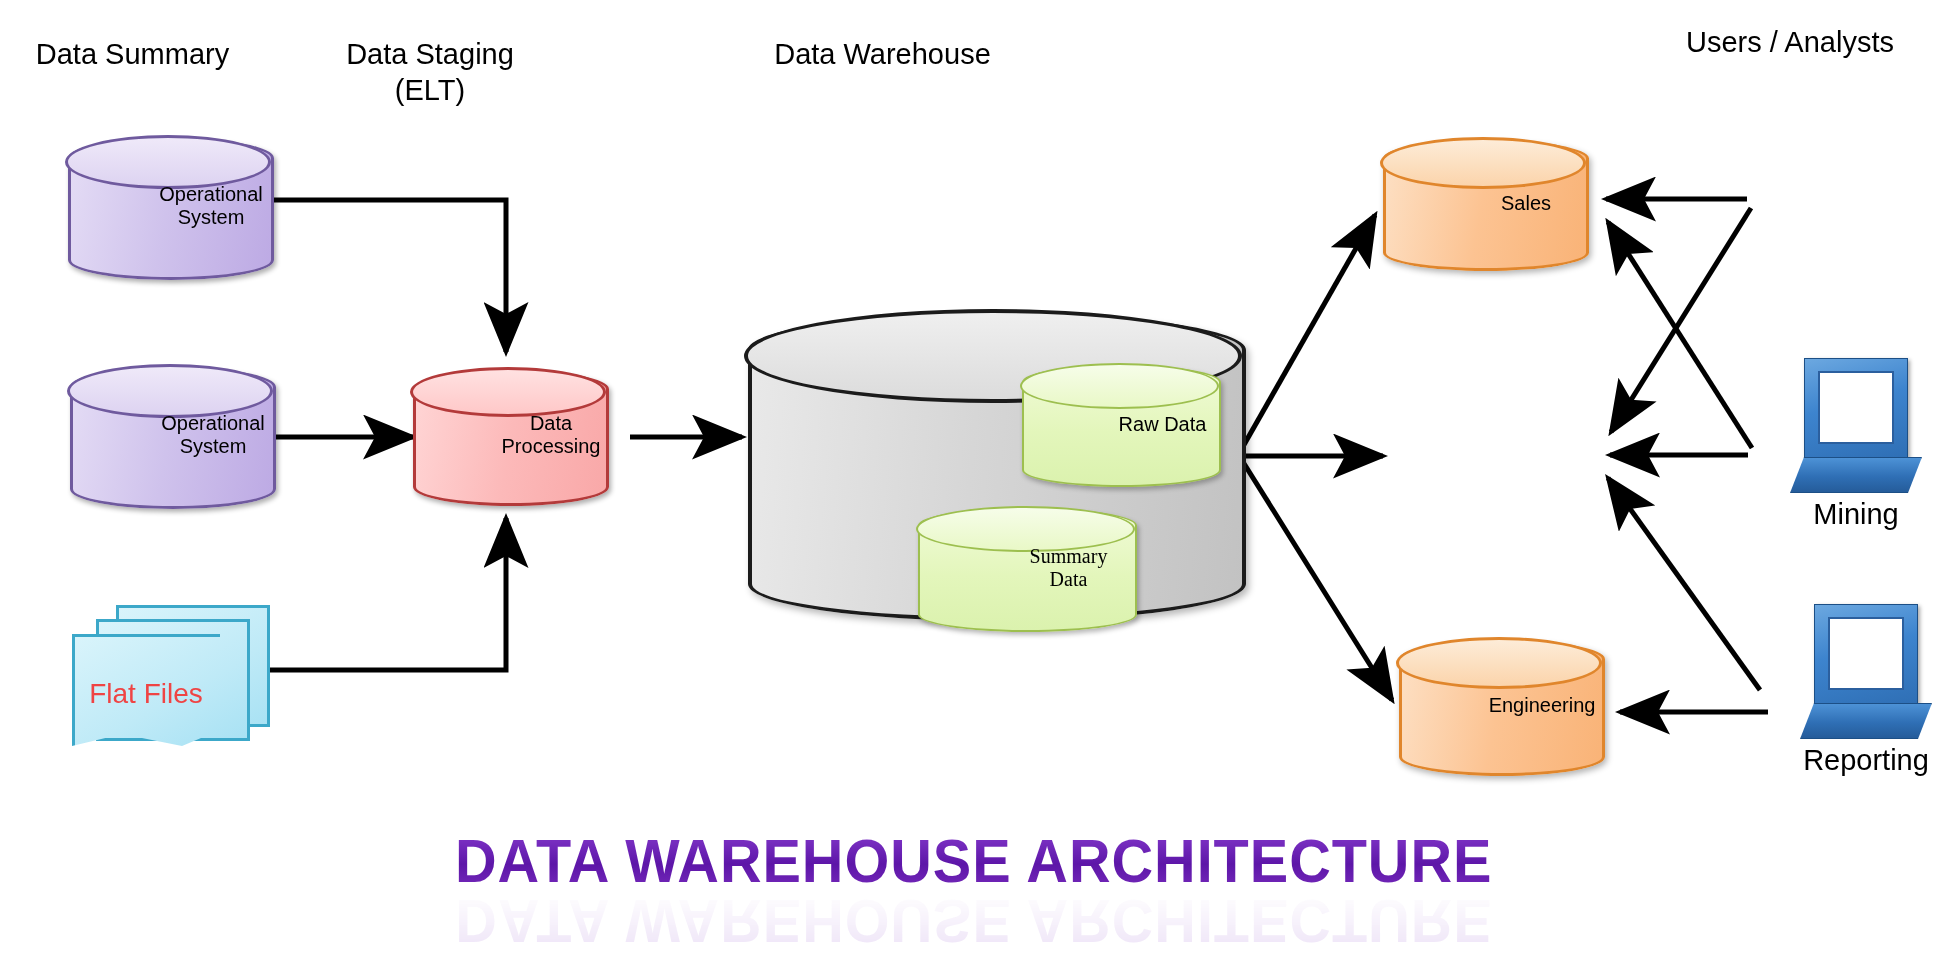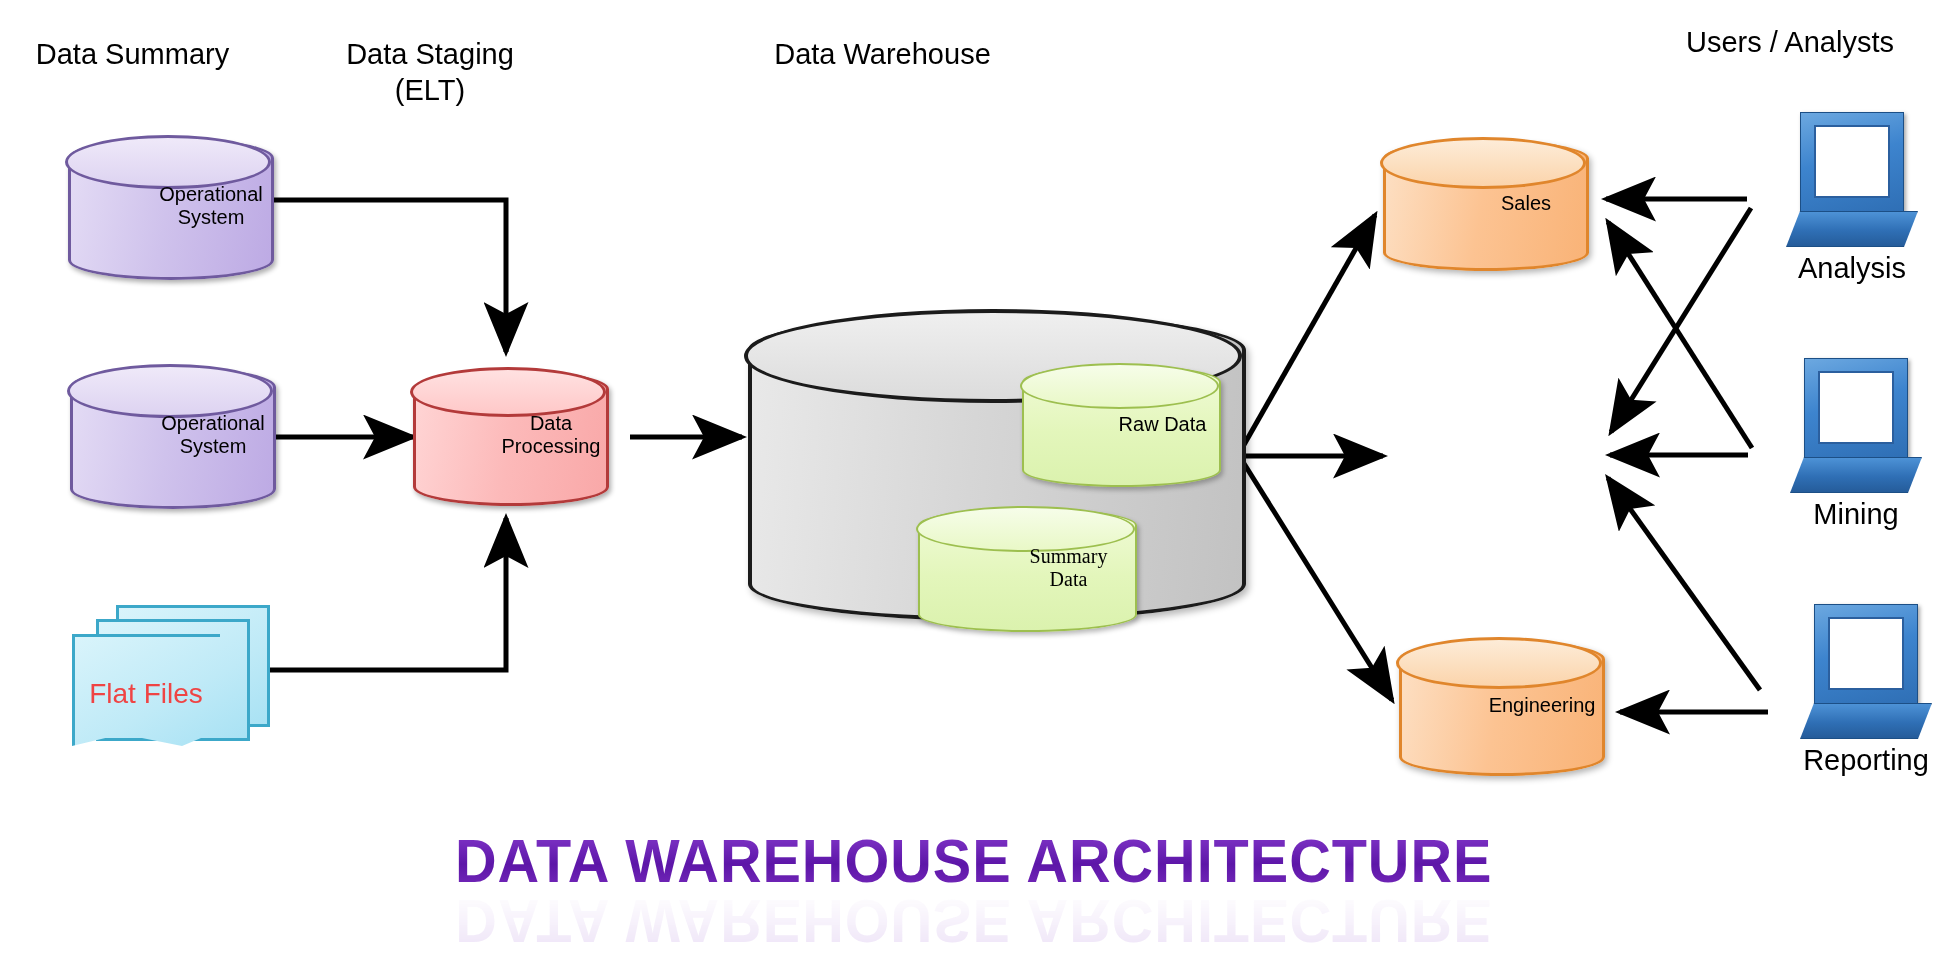--- a/index.html
+++ b/index.html
@@ -352,27 +352,20 @@
     <div class="label">Sales</div>
   </div>
 
 
   <div class="cyl cyl-orange" style="left:1399px; top:640px; width:200px; height:130px;">
     <div class="body"></div>
     <div class="top"></div>
     <div class="label">Engineering</div>
   </div>
 
-  <div class="laptop" style="left:1786px; top:112px; width:132px; height:175px;">
-    <div class="lid">
-      <div class="screen"></div>
-    </div>
-    <div class="base"></div>
-    <div class="caption">Analysis</div>
-  </div>
 
   <div class="laptop" style="left:1790px; top:358px; width:132px; height:175px;">
     <div class="lid">
       <div class="screen"></div>
     </div>
     <div class="base"></div>
     <div class="caption">Mining</div>
   </div>
 
   <div class="laptop" style="left:1800px; top:604px; width:132px; height:175px;">

